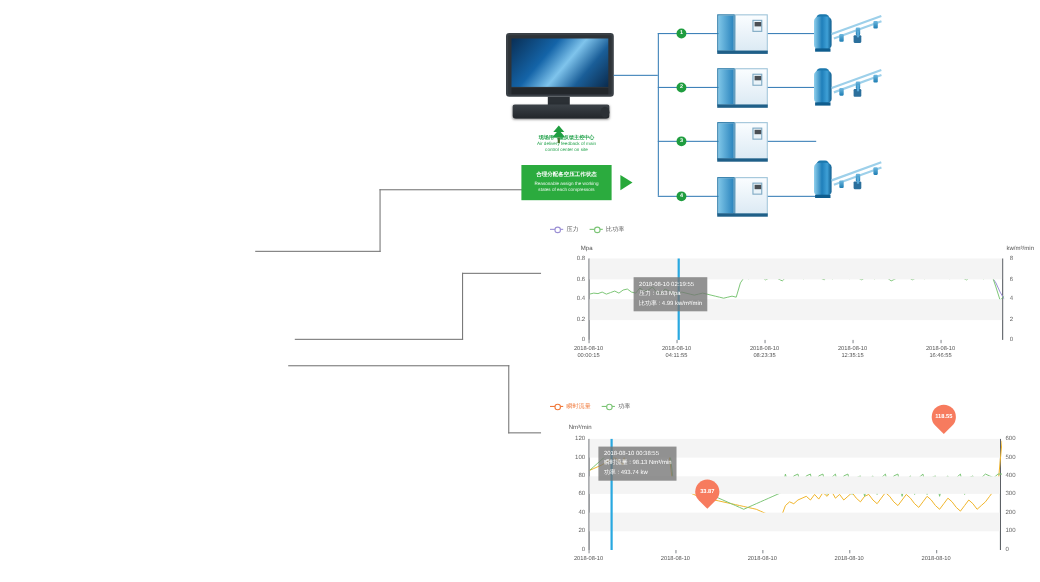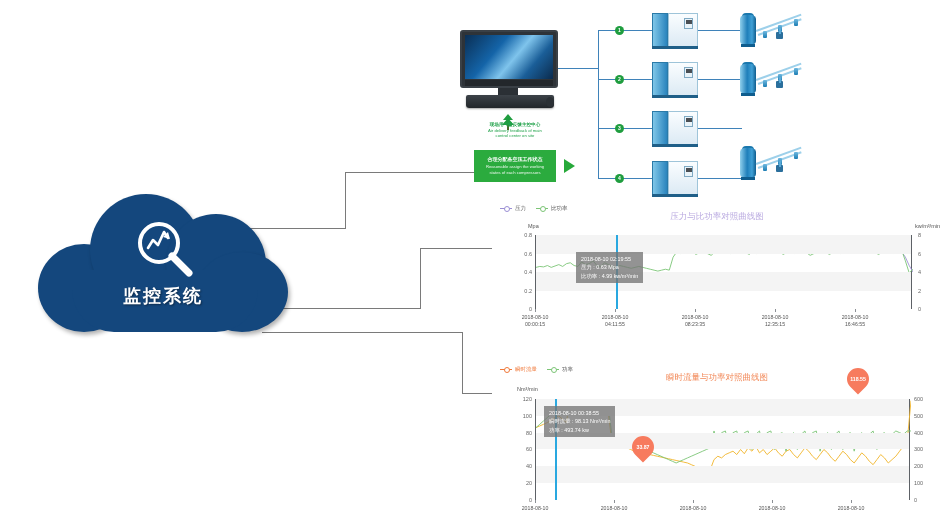--- a/index.html
+++ b/index.html
@@ -312,38 +312,20 @@
   <div class="connector conn-h" style="left:345px; top:172px; width:140px;"></div>
 
   <div class="connector conn-h" style="left:268px; top:308px; width:153px;"></div>
   <div class="connector conn-v" style="left:420px; top:248px; height:61px;"></div>
   <div class="connector conn-h" style="left:420px; top:248px; width:72px;"></div>
 
   <div class="connector conn-h" style="left:262px; top:332px; width:201px;"></div>
   <div class="connector conn-v" style="left:462px; top:332px; height:62px;"></div>
   <div class="connector conn-h" style="left:462px; top:393px; width:30px;"></div>
 
-  <div class="cloud-wrap">
-    <div class="cloud-lobe cl1"></div>
-    <div class="cloud-lobe cl2"></div>
-    <div class="cloud-lobe cl3"></div>
-    <div class="cloud-lobe cl4"></div>
-    <div class="cloud-base"></div>
-    <div class="cloud-content">
-      <div class="magnifier">
-        <svg width="62" height="62" viewBox="0 0 62 62">
-          <circle cx="25" cy="25" r="19" fill="none" stroke="#ffffff" stroke-width="4"></circle>
-          <line x1="38" y1="38" x2="55" y2="55" stroke="#ffffff" stroke-width="7" stroke-linecap="round"></line>
-          <polyline points="14,30 19,22 24,27 30,14 34,20" fill="none" stroke="#ffffff" stroke-width="2.6" stroke-linejoin="round" stroke-linecap="round"></polyline>
-          <polygon points="34,14 36,21 29,19" fill="#ffffff"></polygon>
-        </svg>
-      </div>
-      <div class="cloud-label">监控系统</div>
-    </div>
-  </div>
 
   <div class="schematic">
 
     <div class="monitor">
       <div class="screen-body">
         <div class="screen-glass"></div>
         <div class="screen-chin"></div>
       </div>
       <div class="screen-stand"></div>
       <div class="keyboard"></div>
@@ -469,21 +451,20 @@
       <div class="legend-item">
         <span class="legend-mark lg-purple"></span>
         <span class="legend-text" style="color:#555">压力</span>
       </div>
       <div class="legend-item">
         <span class="legend-mark lg-green"></span>
         <span class="legend-text" style="color:#555">比功率</span>
       </div>
     </div>
 
-    <div class="chart-title title-purple">压力与比功率对照曲线图</div>
 
     <div class="axis-label-unit" style="left:36px; top:20px;">Mpa</div>
     <div class="axis-label-unit" style="right:2px; top:20px;">kw/m³/min</div>
 
     <div class="ytick" style="left:14px; top:32px; width:26px;">0.8</div>
     <div class="ytick" style="left:14px; top:50.5px; width:26px;">0.6</div>
     <div class="ytick" style="left:14px; top:69px; width:26px;">0.4</div>
     <div class="ytick" style="left:14px; top:87.5px; width:26px;">0.2</div>
     <div class="ytick" style="left:14px; top:106px; width:26px;">0</div>
 
@@ -543,21 +524,20 @@
       <div class="legend-item">
         <span class="legend-mark lg-orange"></span>
         <span class="legend-text" style="color:#f0793a">瞬时流量</span>
       </div>
       <div class="legend-item">
         <span class="legend-mark lg-green"></span>
         <span class="legend-text" style="color:#555">功率</span>
       </div>
     </div>
 
-    <div class="chart-title title-orange">瞬时流量与功率对照曲线图</div>
 
     <div class="axis-label-unit" style="left:25px; top:22px;">Nm³/min</div>
 
     <div class="ytick" style="left:8px; top:35px; width:32px;">120</div>
     <div class="ytick" style="left:8px; top:51.8px; width:32px;">100</div>
     <div class="ytick" style="left:8px; top:68.6px; width:32px;">80</div>
     <div class="ytick" style="left:8px; top:85.4px; width:32px;">60</div>
     <div class="ytick" style="left:8px; top:102.2px; width:32px;">40</div>
     <div class="ytick" style="left:8px; top:119px; width:32px;">20</div>
     <div class="ytick" style="left:8px; top:135.8px; width:32px;">0</div>

